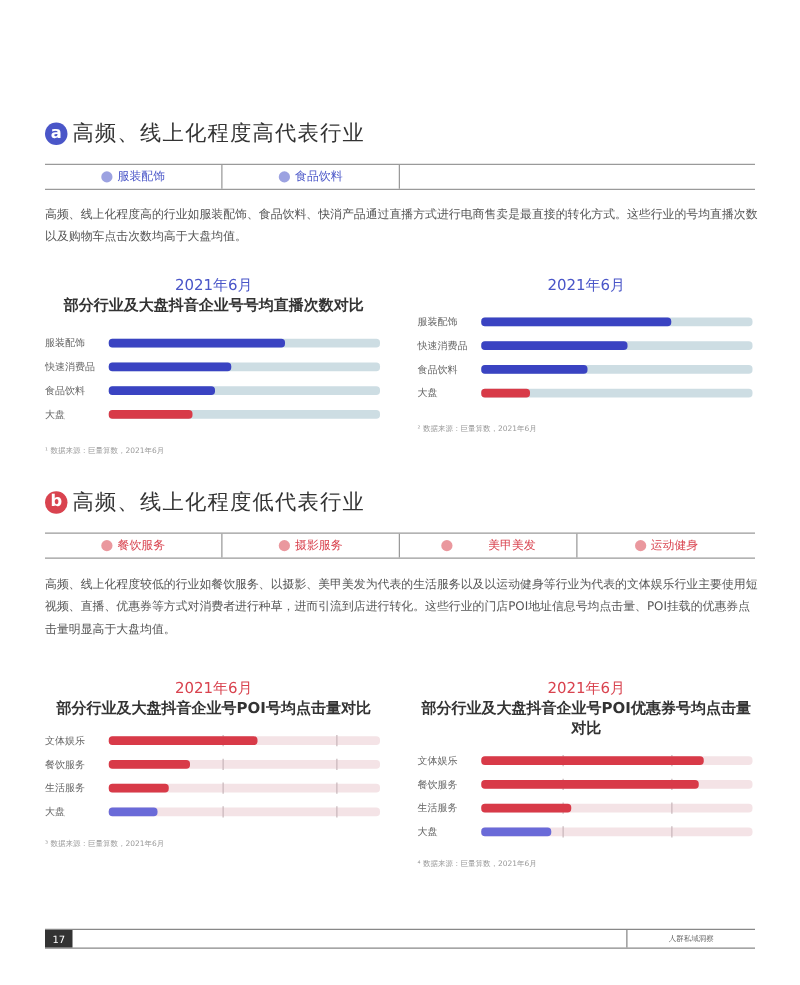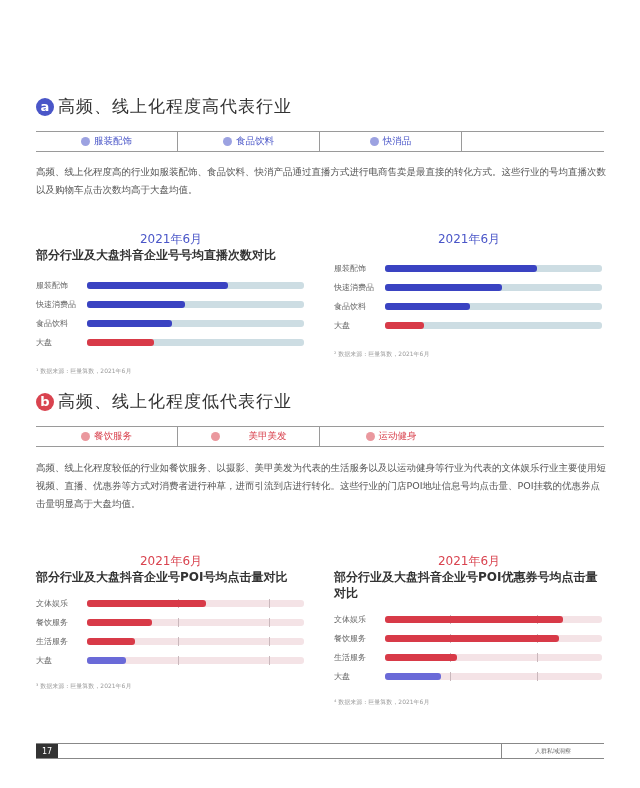--- a/index.html
+++ b/index.html
@@ -15,22 +15,22 @@
     border-top: 1px solid #9a9a9a; border-bottom: 1px solid #9a9a9a; display: flex; }
   .tab { width: 142px; height: 100%; border-right: 1px solid #9a9a9a; display: flex; align-items: center;
     justify-content: center; gap: 4px; font-size: 9.5px; }
   .tab:last-child { border-right: none; align-items: center; }
   .tab-icon { width: 9px; height: 9px; border-radius: 50%; display: inline-block; font-size: 6px; line-height: 9px;
     text-align: center; color: #fff; opacity: 0.55; }
 
   .para { position: absolute; left: 36px; width: 570px; font-size: 9.5px; line-height: 18px; color: #555; }
 
   .chart { position: absolute; width: 270px; }
-  .chart-year { text-align: center; font-size: 12px; line-height: 14px; margin-top: 11px; }
-  .chart-title { font-size: 12px; font-weight: bold; color: #333; line-height: 16px; margin-top: 1px; }
+  .chart-year { text-align: center; font-size: 12px; line-height: 14px; }
+  .chart-title { text-align: center; font-size: 12px; font-weight: bold; color: #333; line-height: 16px; margin-top: 1px; }
   .chart-rows { position: relative; margin-top: 13px; }
   .chart-row { position: relative; height: 19px; display: flex; align-items: center; }
   .row-label { width: 51px; font-size: 8px; color: #666; white-space: nowrap; }
   .track { position: relative; width: 217px; height: 7px; border-radius: 3px; }
   .bar { position: absolute; left: 0; top: 0; height: 7px; border-radius: 3px; }
   .tick { position: absolute; top: -1px; width: 1px; height: 9px; background: #c9b8bc; }
   .chart-note { font-size: 6px; color: #999; margin-top: 15px; }
 
   .footer { position: absolute; left: 36px; top: 743px; width: 568px; height: 16px;
     border-top: 1px solid #888; border-bottom: 1px solid #888; display: flex; align-items: center; }
@@ -49,24 +49,20 @@
 
 <div class="tabbar" style="top:131px;">
   <div class="tab" style="color:#4a56c8;">
     <span class="tab-icon" style="background:#4a56c8;"></span>
     <span>服装配饰</span>
   </div>
   <div class="tab" style="color:#4a56c8;">
     <span class="tab-icon" style="background:#4a56c8;"></span>
     <span>食品饮料</span>
   </div>
-  <div class="tab" style="color:#4a56c8;">
-    <span class="tab-icon" style="background:#4a56c8;"></span>
-    <span>快消品</span>
-  </div>
   <div class="tab"></div>
 </div>
 
 <p class="para" style="top:163px;">高频、线上化程度高的行业如服装配饰、食品饮料、快消产品通过直播方式进行电商售卖是最直接的转化方式。这些行业的号均直播次数以及购物车点击次数均高于大盘均值。</p>
 
 <div class="chart" style="left:36px; top:221px;">
   <div class="chart-year" style="color:#4a56c8;">2021年6月</div>
   <div class="chart-title">部分行业及大盘抖音企业号号均直播次数对比</div>
   <div class="chart-rows">
     <div class="chart-row">
@@ -131,20 +127,24 @@
 <div class="section-head" style="top:390px;">
   <span class="section-badge" style="background:#d9434f;">b</span>
   <span class="section-title">高频、线上化程度低代表行业</span>
 </div>
 
 <div class="tabbar" style="top:426px;">
   <div class="tab" style="color:#d9434f;">
     <span class="tab-icon" style="background:#d9434f;"></span>
     <span>餐饮服务</span>
   </div>
+  <div class="tab" style="color:#d9434f;">
+    <span class="tab-icon" style="background:#d9434f;"></span>
+    <span>摄影服务</span>
+  </div>
   <div class="tab" style="color:#d9434f;gap:29px;">
     <span class="tab-icon" style="background:#d9434f;"></span>
     <span>美甲美发</span>
   </div>
   <div class="tab" style="color:#d9434f;">
     <span class="tab-icon" style="background:#d9434f;"></span>
     <span>运动健身</span>
   </div>
 </div>
 

